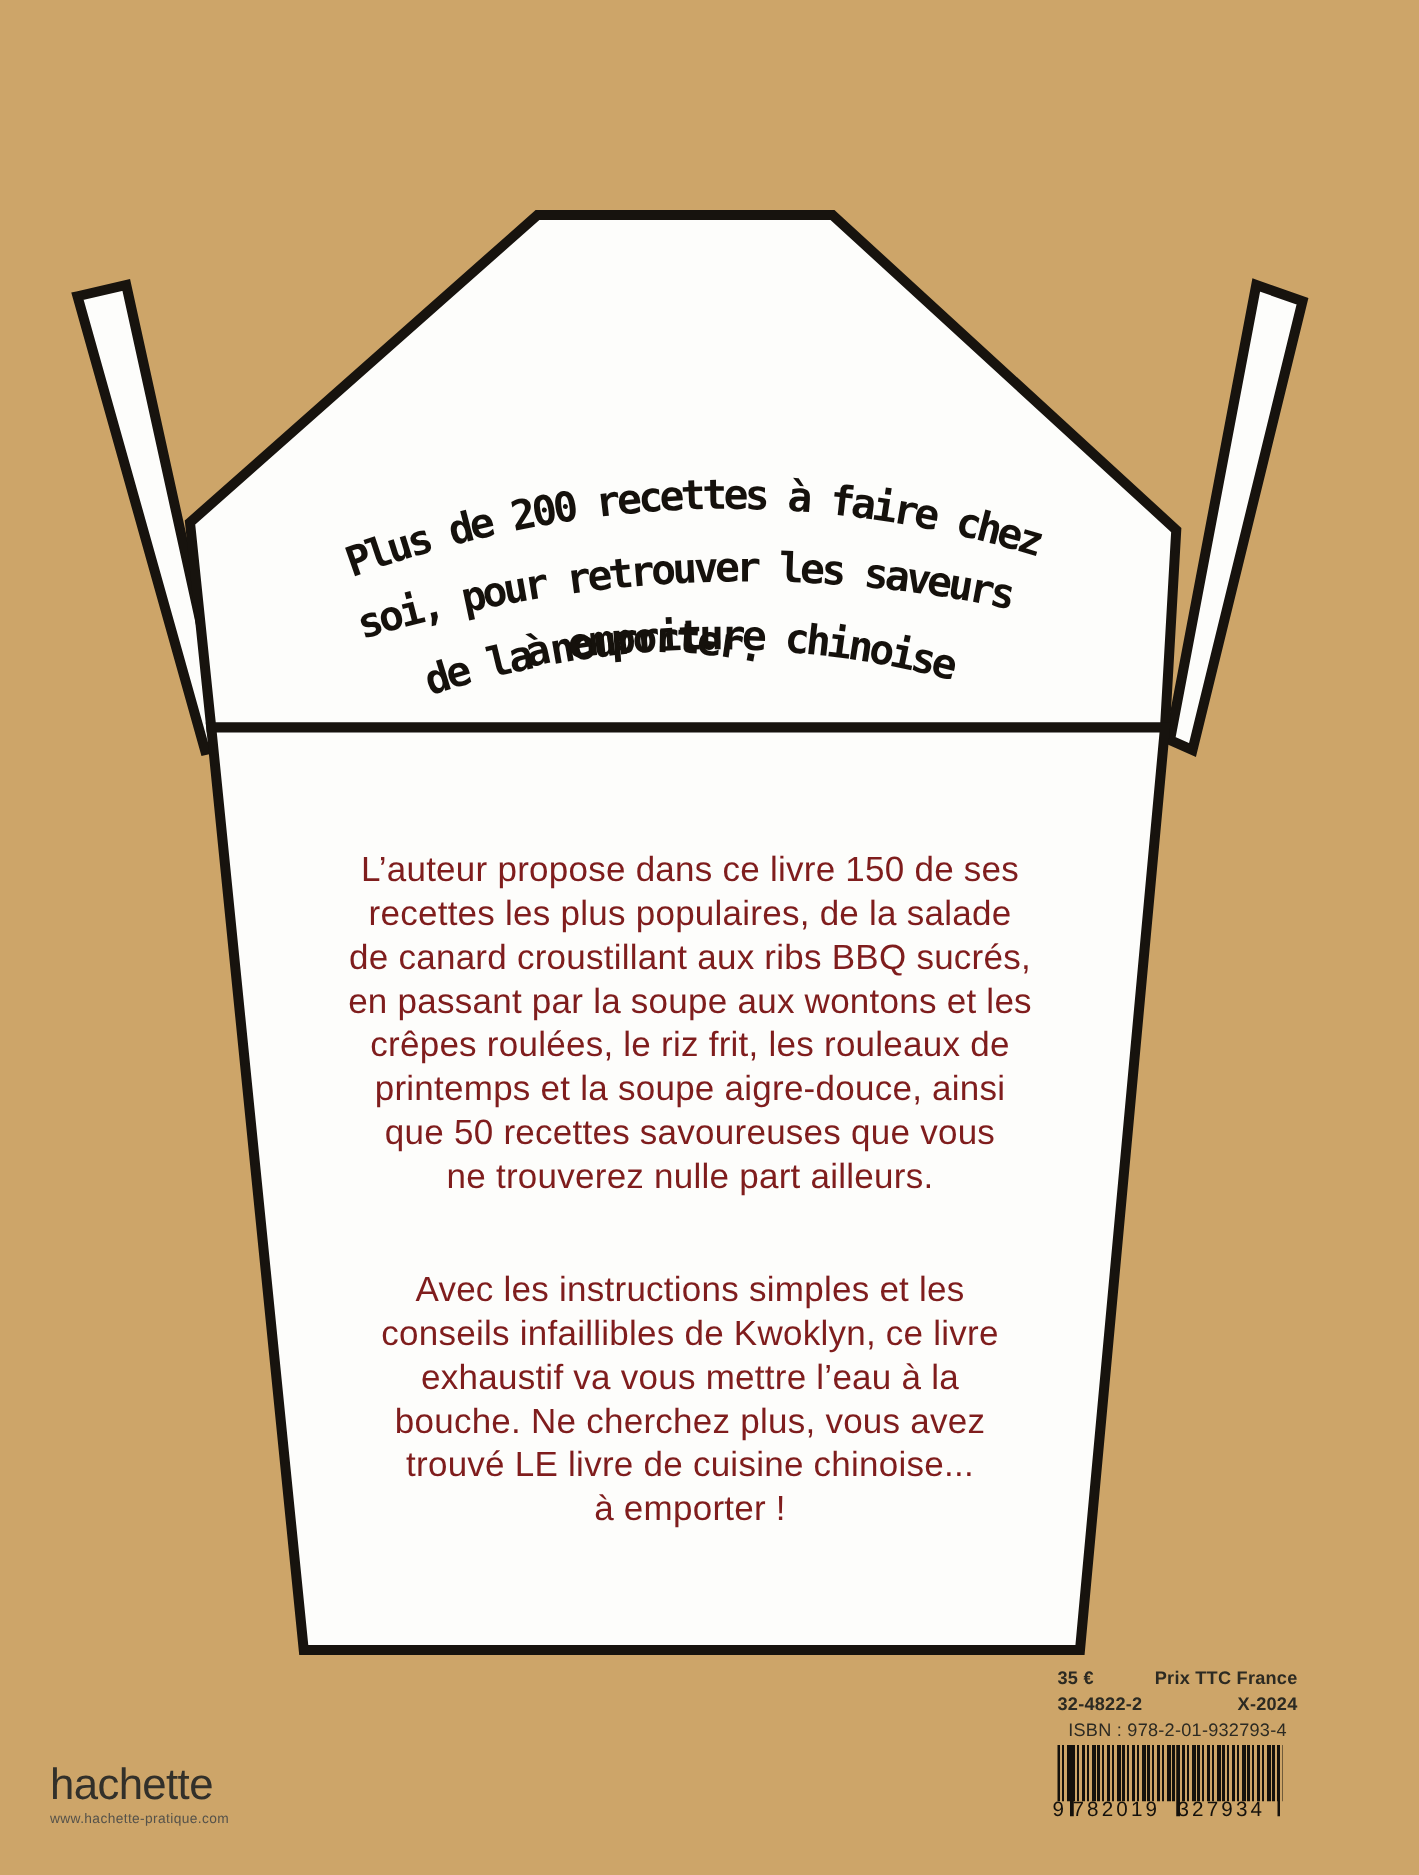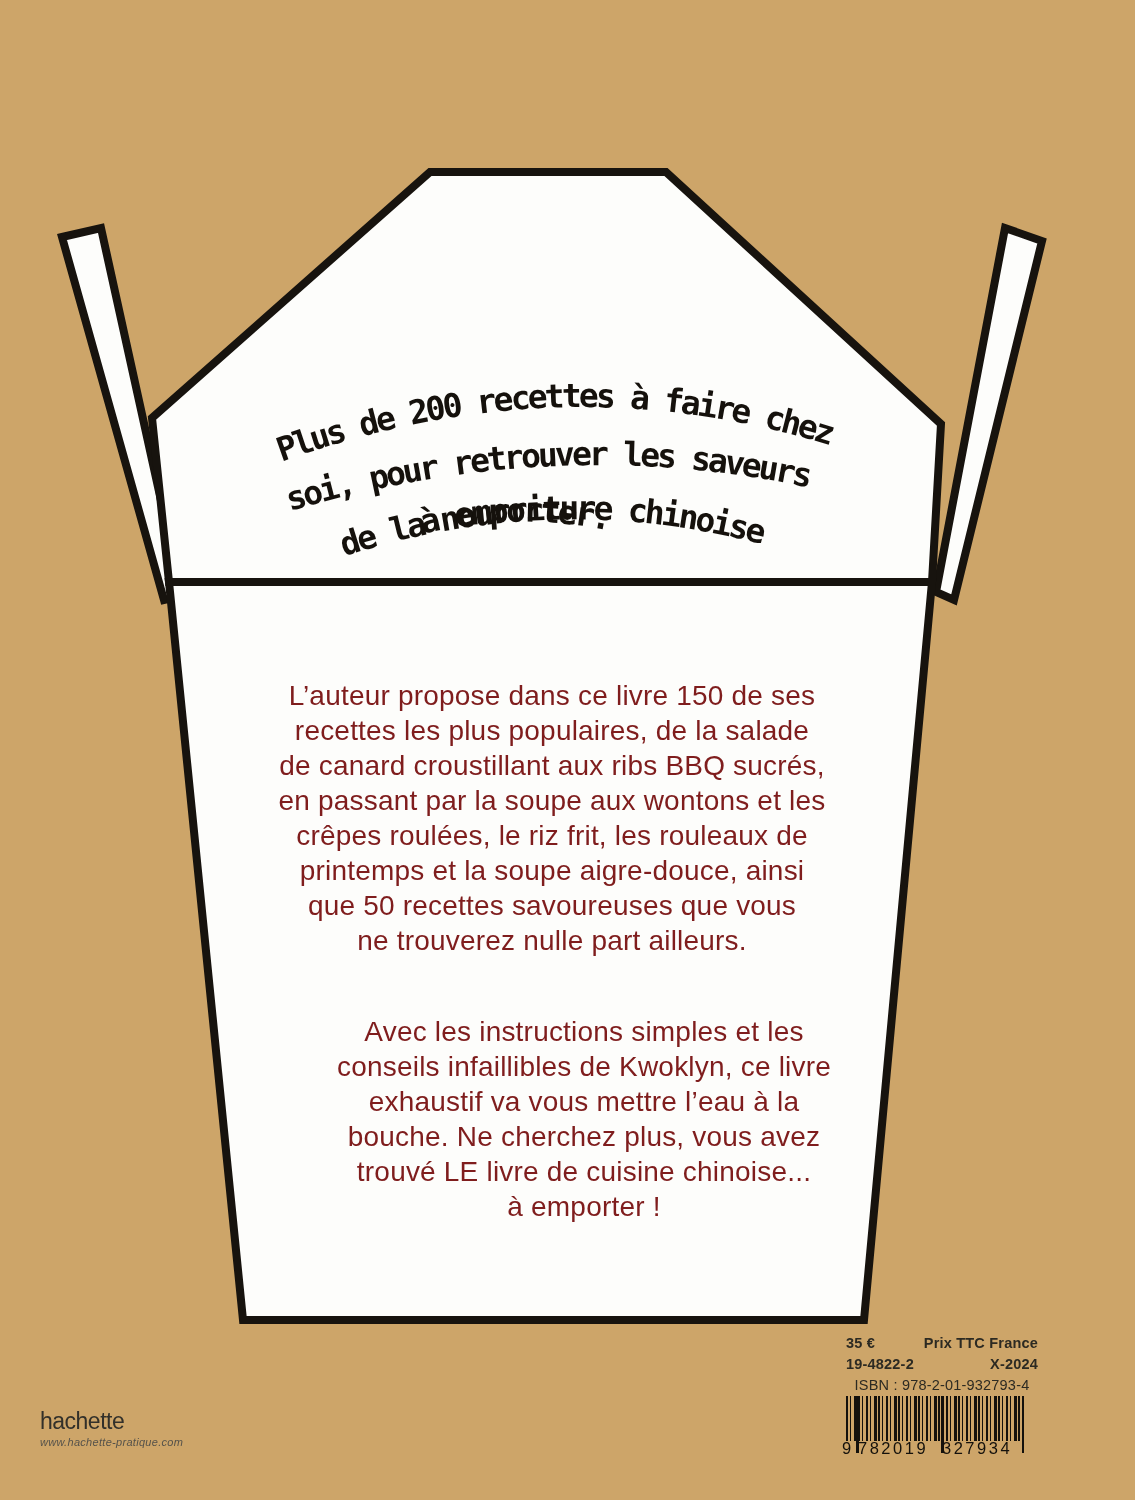--- a/index.html
+++ b/index.html
@@ -30,37 +30,36 @@
     left:552px;
     transform:translateX(-50%);
     text-align:center;
     white-space:nowrap;
     font-size:28px;
     line-height:35px;
     letter-spacing:0.2px;
     color:#7f1d1d;
   }
   .para1{top:678px;}
-  .para2{top:1014px;margin-left:32px;}
+  .para2{top:1014px;}
 
   .publisher{
     position:absolute;left:40px;top:1408px;
     color:#35332b;
   }
   .publisher .logo{
-    font-size:23px;
+    font-size:35px;
     letter-spacing:-0.5px;
     color:#32302a;
   }
   .publisher .site{
     margin-top:1px;
     font-size:11px;
     letter-spacing:0.3px;
     color:#55524a;
-    font-style:italic;
   }
 
   .priceblock{
     position:absolute;left:846px;top:1334px;width:192px;
     font-size:14.5px;color:#2c2a22;letter-spacing:0.2px;
   }
   .priceblock .row{
     display:flex;justify-content:space-between;
     line-height:18px;margin-bottom:3px;font-weight:bold;
   }
@@ -137,21 +136,21 @@
     <div class="logo">hachette</div>
     <div class="site">www.hachette-pratique.com</div>
   </div>
 
   <div class="priceblock">
     <div class="row">
       <span>35 €</span>
       <span>Prix TTC France</span>
     </div>
     <div class="row">
-      <span>19-4822-2</span>
+      <span>32-4822-2</span>
       <span>X-2024</span>
     </div>
     <div class="isbn">ISBN : 978-2-01-932793-4</div>
   </div>
 
   <div class="barcode">
     <div class="bars"></div>
     <span class="guard gl"></span>
     <span class="guard gm"></span>
     <span class="guard gr"></span>

